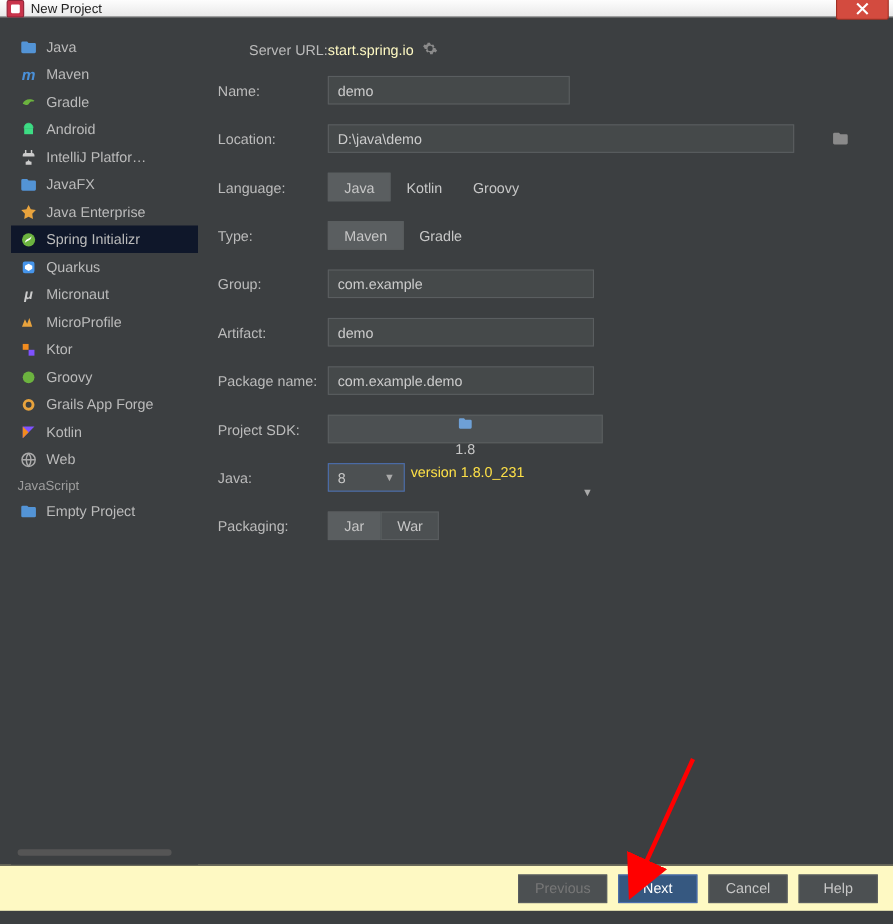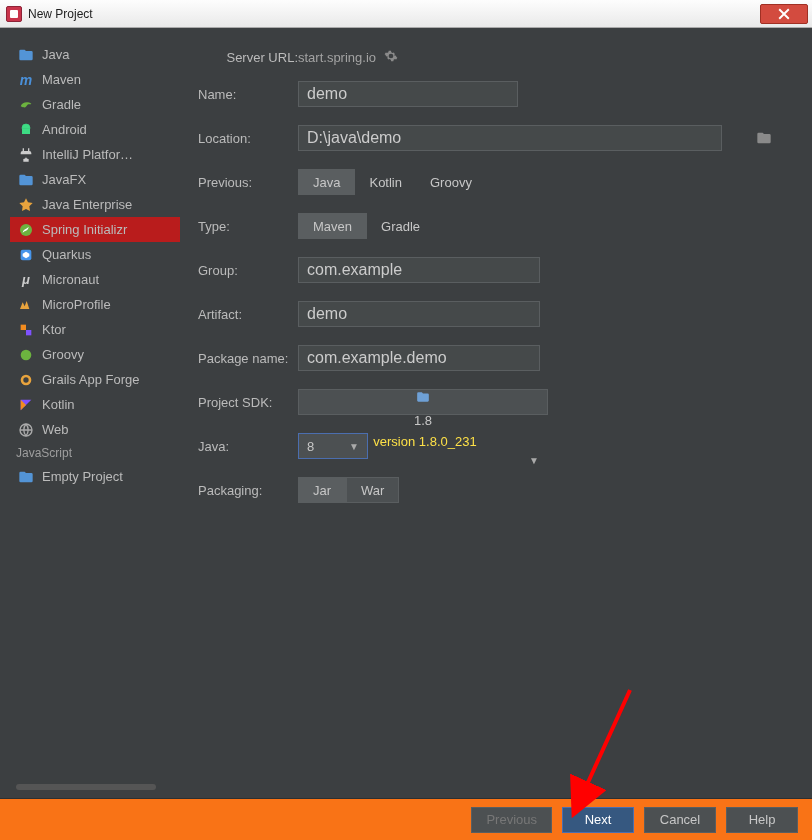--- a/index.html
+++ b/index.html
@@ -1,54 +1,54 @@
 <!DOCTYPE html>
 <html><head>
 <meta charset="utf-8">
 <style>
   * { box-sizing: border-box; margin: 0; padding: 0; }
   html, body { width: 812px; height: 840px; font-family: "Segoe UI", Arial, sans-serif; font-size: 13px; color: #bbb; background: #3c3f41; overflow: hidden; }
-  .titlebar { height: 28px; background: linear-gradient(#fdfdfd,#e9e9e9); display: flex; align-items: center; border-bottom: 1px solid #aaa; }
+  .titlebar { height: 16px; background: linear-gradient(#fdfdfd,#e9e9e9); display: flex; align-items: center; border-bottom: 1px solid #aaa; }
   .titlebar .app-icon { width: 16px; height: 16px; margin: 0 6px; background:#c9344b; border:1px solid #8e2337; border-radius:2px; position:relative; }
   .titlebar .app-icon::after{content:"";position:absolute;left:3px;top:3px;width:8px;height:8px;background:#fff;border-radius:1px;}
   .titlebar .title { color:#222; font-size:12px; }
   .titlebar .spacer { flex:1; }
   .titlebar .close-btn { width:48px; height:20px; margin-right:4px; background:#d34b3f; border:1px solid #a03024; border-radius:2px; display:flex;align-items:center;justify-content:center; cursor:pointer; }
   .titlebar .close-btn svg{width:12px;height:12px;}
   .content { display:flex; height: 770px; background:#3c3f41; padding: 14px 10px 0 10px; gap:0; }
   .sidebar { width: 170px; background:#3c3f41; display:flex; flex-direction:column; }
   .sidebar-list { flex:1; overflow:hidden; }
   .side-item { height:25px; display:flex; align-items:center; padding-left:8px; gap:8px; cursor:pointer; color:#bbb; white-space:nowrap; overflow:hidden; text-overflow:ellipsis;}
-  .side-item.selected { background:#b91c1c; color:#fff; }
+  .side-item.selected { background:#0f172a; color:#fff; }
   .side-item .icon { width:16px; height:16px; flex-shrink:0; display:flex;align-items:center;justify-content:center;}
   .side-item .label { overflow:hidden; text-overflow:ellipsis;}
   .side-section { height:22px; display:flex; align-items:center; padding-left:6px; color:#9e9e9e; font-size:12px;}
   .sidebar-scroll { height:6px; background:#555; border-radius:3px; margin:4px 6px 8px 6px; width:140px;}
   .main { flex:1; padding: 0 14px 0 18px; }
   .row { display:flex; align-items:center; height:44px; }
   .row.first { height:30px;text-align:right;}
   .label { width:100px; color:#bbb; }
-  .link { color:#a3a3a3; text-decoration:none;}
+  .link { color:#fef9c3; text-decoration:none;}
   .gear { color:#7a7a7a; margin-left:8px; cursor:pointer;}
-  .input { background:#45494a; border:1px solid #5a5e60; color:#ccc; height:26px; padding:0 8px; font-size:16px; }
+  .input { background:#45494a; border:1px solid #5a5e60; color:#ccc; height:26px; padding:0 8px; font-size:13px; }
   .input.name { width:220px; }
   .input.wide { width:424px; }
   .input.group { width:242px; }
   .loc-wrap { position:relative; width:480px;}
   .loc-wrap .folder-icon{position:absolute;right:6px;top:5px;color:#888;cursor:pointer;}
   .btngroup { display:flex; gap:0;}
   .seg { background:#4c5052; border:1px solid #5a5e60; height:26px; padding:0 14px; display:flex;align-items:center; color:#c7c7c7; cursor:pointer;}
   .seg.plain { background:transparent; border:none;}
   .seg.sel { background:#5a5e60; }
   .dropdown { background:#4c5052; border:1px solid #5a5e60; height:26px; display:flex; align-items:center; padding:0 8px; color:#c7c7c7; cursor:pointer; justify-content:space-between;}
   .dropdown.sdk { width:250px; gap:6px;flex-direction:column;}
   .dropdown.java { width:70px; border-color:#4b6eaf;}
   .dropdown .arrow{ margin-left:auto; font-size:10px; color:#aaa;}
   .sdk-ver{ color:#fde047; margin-left:4px;}
-  .footer { height:42px; border-top:1px solid #2d2f30; display:flex; align-items:center; justify-content:flex-end; padding:0 14px; gap:10px; background:#f97316;}
+  .footer { height:42px; border-top:1px solid #2d2f30; display:flex; align-items:center; justify-content:flex-end; padding:0 14px; gap:10px; background:#fef9c3;}
   .btn { height:26px; min-width:72px; padding:0 14px; background:#4c5052; border:1px solid #5a5e60; color:#c7c7c7; display:flex;align-items:center;justify-content:center; cursor:pointer; font-size:13px;}
   .btn.disabled{ color:#777; cursor:default;}
   .btn.primary{ background:#365880; border-color:#4b6eaf; color:#fff;}
   .arrow-overlay{ position:absolute; pointer-events:none;}
   .wrap{ position:relative; width:812px; height:840px;}
 </style>
 </head>
 <body>
 <div class="wrap">
 
@@ -233,21 +233,21 @@
         <input class="input wide" value="D:\java\demo" style="">
         <span class="folder-icon">
           <svg width="16" height="16" viewBox="0 0 24 24">
                 <path fill="#8a8a8a" d="M10 4H4a2 2 0 0 0-2 2v12a2 2 0 0 0 2 2h16a2 2 0 0 0 2-2V8a2 2 0 0 0-2-2h-8l-2-2z"></path>
               </svg>
         </span>
       </div>
     </div>
 
     <div class="row">
-      <span class="label">Previous:</span>
+      <span class="label">Language:</span>
       <div class="btngroup" id="lang-group">
             <div class="seg sel">Java</div>
             <div class="seg plain">Kotlin</div>
             <div class="seg plain">Groovy</div>
           </div>
     </div>
 
     <div class="row">
       <span class="label">Type:</span>
       <div class="btngroup" id="type-group">

